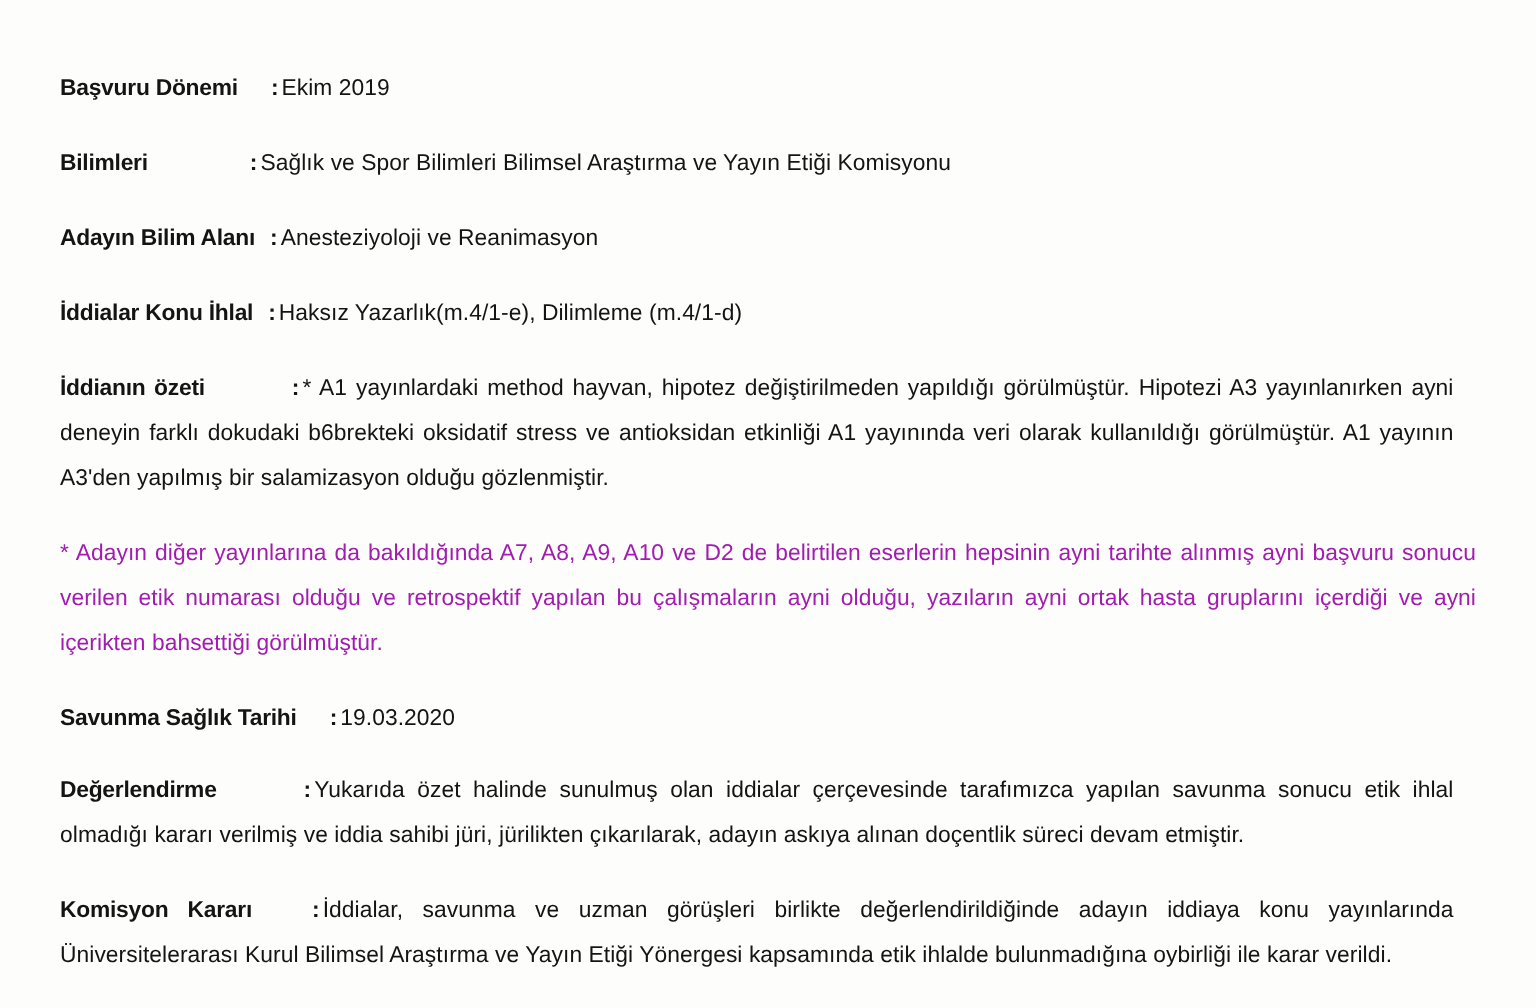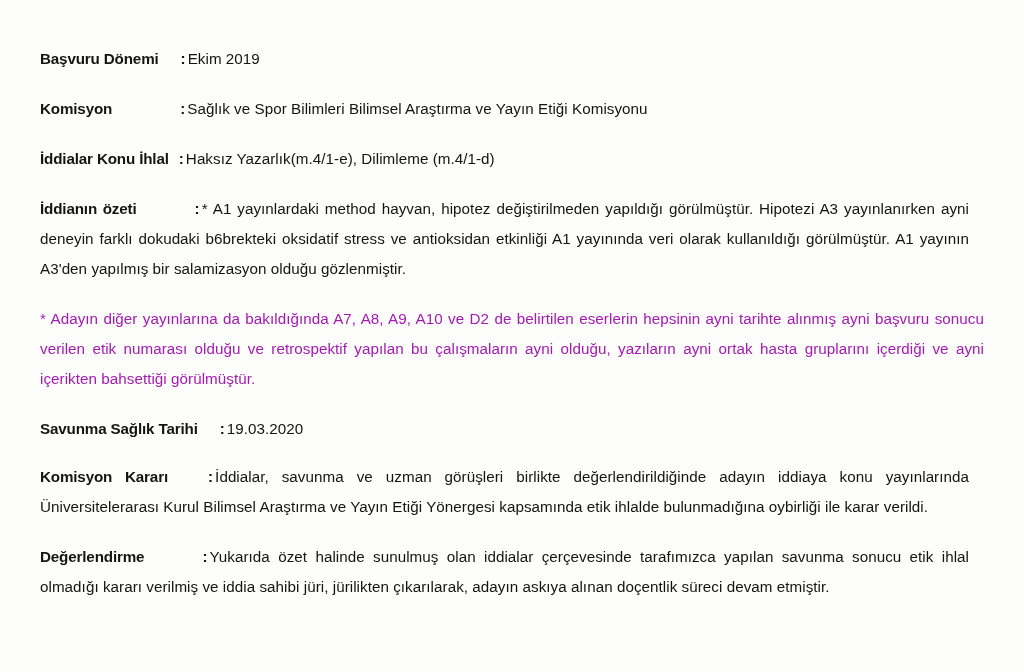--- a/index.html
+++ b/index.html
@@ -89,39 +89,42 @@
 </head>
 <body>
 
 <div class="page">
 
   <div class="field-row single-line row-gap-1">
     <span class="field-label">Başvuru Dönemi</span><span class="pad-sm"></span><span class="colon">:</span><span class="field-value">Ekim 2019</span>
   </div>
 
   <div class="field-row single-line row-gap-1">
-    <span class="field-label">Komisyon</span><span class="pad-xl"></span><span class="colon">:</span><span class="field-value">Sağlık ve Spor Bilimleri Bilimsel Araştırma ve Yayın Etiği Komisyonu</span>
+    <span class="field-label">Bilimleri</span><span class="pad-xl"></span><span class="colon">:</span><span class="field-value">Sağlık ve Spor Bilimleri Bilimsel Araştırma ve Yayın Etiği Komisyonu</span>
   </div>
 
+  <div class="field-row single-line row-gap-1">
+    <span class="field-label">Adayın Bilim Alanı</span><span class="pad-xs"></span><span class="colon">:</span><span class="field-value">Anesteziyoloji ve Reanimasyon</span>
+  </div>
 
   <div class="field-row single-line row-gap-1">
     <span class="field-label">İddialar Konu İhlal</span><span class="pad-xs"></span><span class="colon">:</span><span class="field-value">Haksız Yazarlık(m.4/1-e), Dilimleme (m.4/1-d)</span>
   </div>
 
   <div class="para-block">
     <span class="field-label">İddianın özeti</span><span class="pad-lg"></span><span class="colon">:</span><span class="field-value">* A1 yayınlardaki method hayvan, hipotez değiştirilmeden yapıldığı görülmüştür. Hipotezi A3 yayınlanırken ayni deneyin farklı dokudaki b6brekteki oksidatif stress ve antioksidan etkinliği A1 yayınında veri olarak kullanıldığı görülmüştür. A1 yayının A3'den yapılmış bir salamizasyon olduğu gözlenmiştir.</span>
   </div>
 
   <div class="plain-para">* Adayın diğer yayınlarına da bakıldığında A7, A8, A9, A10 ve D2 de belirtilen eserlerin hepsinin ayni tarihte alınmış ayni başvuru sonucu verilen etik numarası olduğu ve retrospektif yapılan bu çalışmaların ayni olduğu, yazıların ayni ortak hasta gruplarını içerdiği ve ayni içerikten bahsettiği görülmüştür.</div>
 
   <div class="field-row single-line row-gap-2">
     <span class="field-label">Savunma Sağlık Tarihi</span><span class="pad-sm"></span><span class="colon">:</span><span class="field-value">19.03.2020</span>
   </div>
 
   <div class="para-block">
-    <span class="field-label">Komisyon Kararı</span><span class="pad-md"></span><span class="colon">:</span><span class="field-value">İddialar, savunma ve uzman görüşleri birlikte değerlendirildiğinde adayın iddiaya konu yayınlarında Üniversitelerarası Kurul Bilimsel Araştırma ve Yayın Etiği Yönergesi kapsamında etik ihlalde bulunmadığına oybirliği ile karar verildi.</span>
+    <span class="field-label">Değerlendirme</span><span class="pad-lg"></span><span class="colon">:</span><span class="field-value">Yukarıda özet halinde sunulmuş olan iddialar çerçevesinde tarafımızca yapılan savunma sonucu etik ihlal olmadığı kararı verilmiş ve iddia sahibi jüri, jürilikten çıkarılarak, adayın askıya alınan doçentlik süreci devam etmiştir.</span>
   </div>
 
   <div class="para-block">
-    <span class="field-label">Değerlendirme</span><span class="pad-lg"></span><span class="colon">:</span><span class="field-value">Yukarıda özet halinde sunulmuş olan iddialar çerçevesinde tarafımızca yapılan savunma sonucu etik ihlal olmadığı kararı verilmiş ve iddia sahibi jüri, jürilikten çıkarılarak, adayın askıya alınan doçentlik süreci devam etmiştir.</span>
+    <span class="field-label">Komisyon Kararı</span><span class="pad-md"></span><span class="colon">:</span><span class="field-value">İddialar, savunma ve uzman görüşleri birlikte değerlendirildiğinde adayın iddiaya konu yayınlarında Üniversitelerarası Kurul Bilimsel Araştırma ve Yayın Etiği Yönergesi kapsamında etik ihlalde bulunmadığına oybirliği ile karar verildi.</span>
   </div>
 
 </div>
 
 </body></html>

